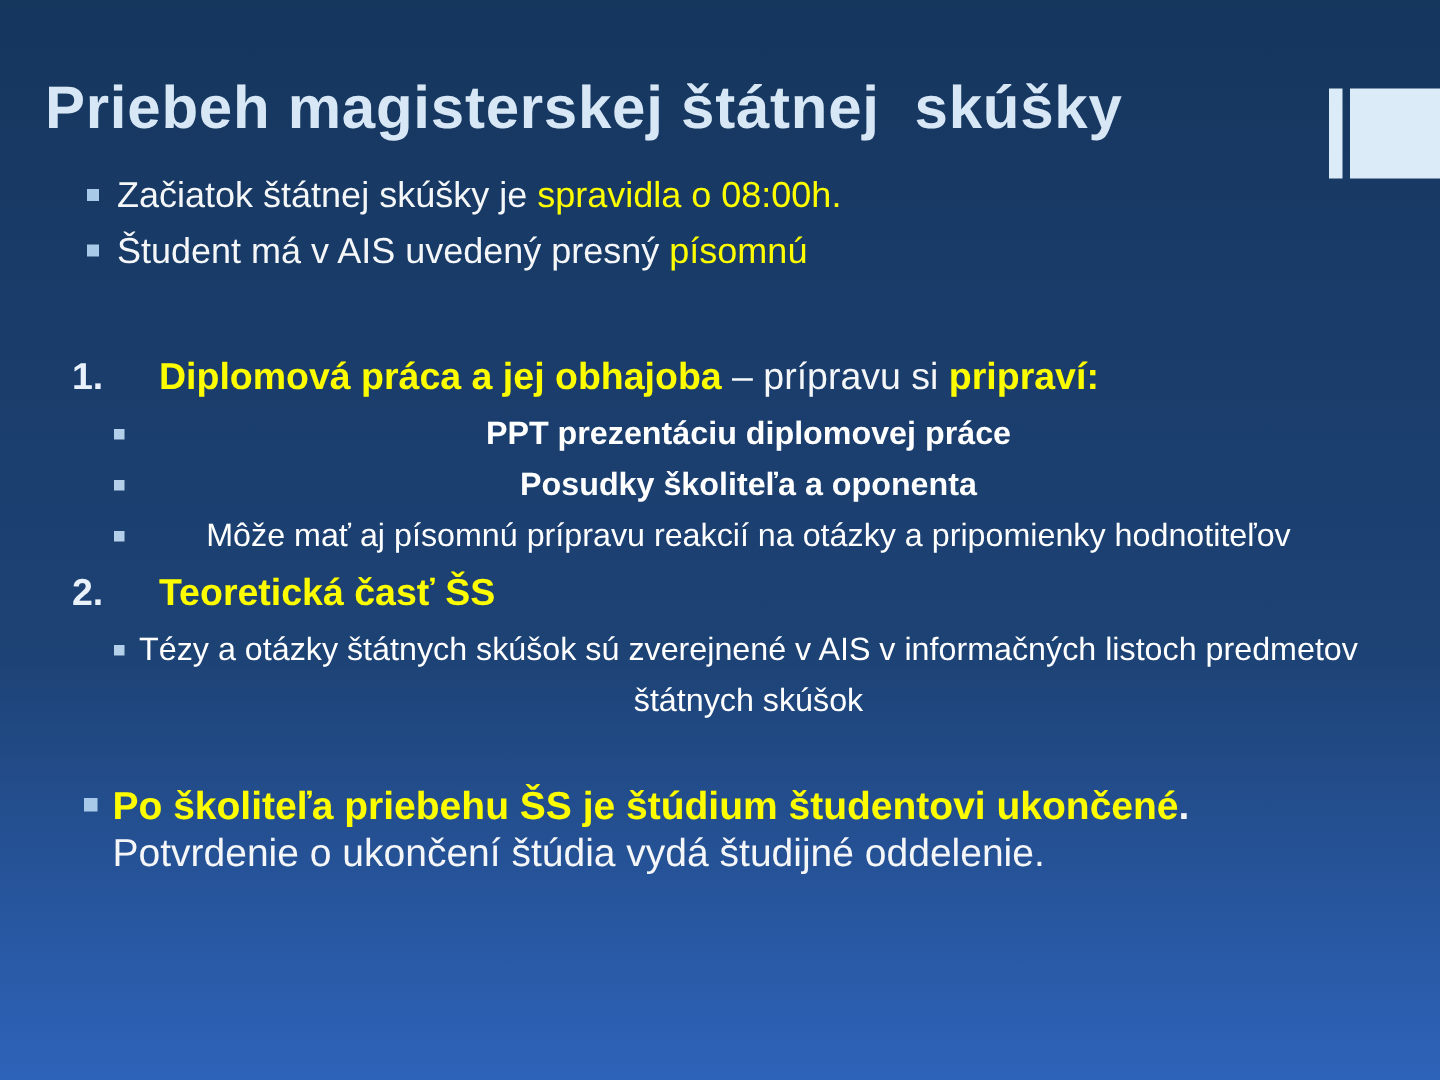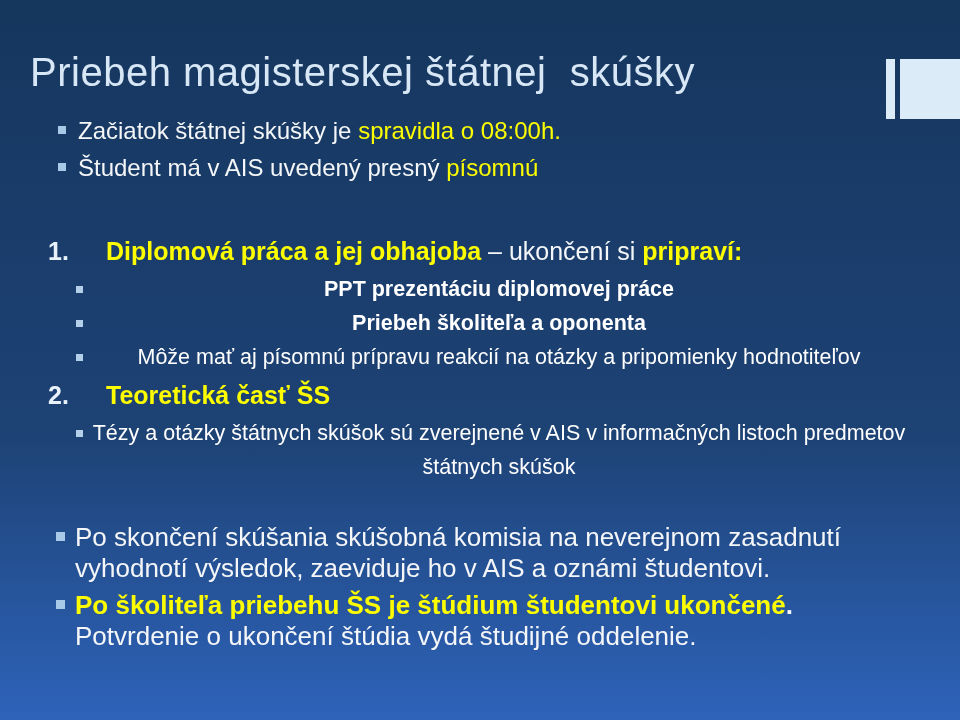--- a/index.html
+++ b/index.html
@@ -6,21 +6,21 @@
   .slide{
     position:relative;
     width:960px;height:720px;
     overflow:hidden;
     background:linear-gradient(180deg,#15365d 0%,#1a3d6c 35%,#1d4274 60%,#2e63ba 100%);
     font-family:"Liberation Sans",sans-serif;
   }
   
   .title{
     position:absolute;left:30px;top:50px;margin:0;
-    font-size:40px;font-weight:400;color:#d8e7f5;
+    font-size:40px;font-weight:700;color:#d8e7f5;
     white-space:pre;letter-spacing:0.5px;
   }
   .accent-thin{position:absolute;left:886px;top:59px;width:9px;height:60px;background:#dcebf8;}
   .accent-wide{position:absolute;left:900px;top:59px;width:60px;height:60px;background:#dcebf8;}
 
   
   .content{position:absolute;left:16px;top:112px;width:960px;}
   ul,ol{list-style:none;margin:0;padding:0;}
 
   
@@ -64,37 +64,36 @@
 
   <div class="content">
     <ul class="intro" id="intro-list">
         <li><span class="sq"></span><span class="li-text"><span class="seg seg-white">Začiatok štátnej skúšky je </span><span class="seg seg-yellow">spravidla o 08:00h.</span></span></li>
         <li><span class="sq"></span><span class="li-text"><span class="seg seg-white">Študent má v AIS uvedený presný </span><span class="seg seg-yellow">písomnú</span></span></li>
       </ul>
     <ol class="numbered" id="numbered-list">
         <li>
           <span class="num">1.</span>
           <div class="num-body">
-            <div class="num-heading"><span class="seg seg-yellow-bold">Diplomová práca a jej obhajoba</span><span class="seg seg-white"> – ukončení si </span><span class="seg seg-yellow-bold">pripraví:</span></div>
+            <div class="num-heading"><span class="seg seg-yellow-bold">Diplomová práca a jej obhajoba</span><span class="seg seg-white"> – prípravu si </span><span class="seg seg-yellow-bold">pripraví:</span></div>
             <ul class="sub">
               <li class="b"><span class="sq"></span><span class="li-text">PPT prezentáciu diplomovej práce</span></li>
-              <li class="b"><span class="sq"></span><span class="li-text">Priebeh školiteľa a oponenta</span></li>
+              <li class="b"><span class="sq"></span><span class="li-text">Posudky školiteľa a oponenta</span></li>
               <li><span class="sq"></span><span class="li-text">Môže mať aj písomnú prípravu reakcií na otázky a pripomienky hodnotiteľov</span></li>
             </ul>
           </div>
         </li>
         <li>
           <span class="num">2.</span>
           <div class="num-body">
             <div class="num-heading"><span class="seg seg-yellow-bold">Teoretická časť ŠS</span></div>
             <ul class="sub">
               <li><span class="sq"></span><span class="li-text">Tézy a otázky štátnych skúšok sú zverejnené v AIS v informačných listoch predmetov štátnych skúšok</span></li>
             </ul>
           </div>
         </li>
       </ol>
     <ul class="closing" id="closing-list">
-        <li><span class="sq"></span><span class="li-text"><span class="seg seg-white">Po skončení skúšania skúšobná komisia na neverejnom zasadnutí vyhodnotí výsledok, zaeviduje ho v AIS a oznámi študentovi.</span></span></li>
         <li><span class="sq"></span><span class="li-text"><span class="seg seg-yellow-bold">Po školiteľa priebehu ŠS je štúdium študentovi ukončené</span><span class="seg seg-white-bold">.</span><span class="seg seg-white">
 Potvrdenie o ukončení štúdia vydá študijné oddelenie.</span></span></li>
       </ul>
   </div>
 </div>
 
 </body></html>

